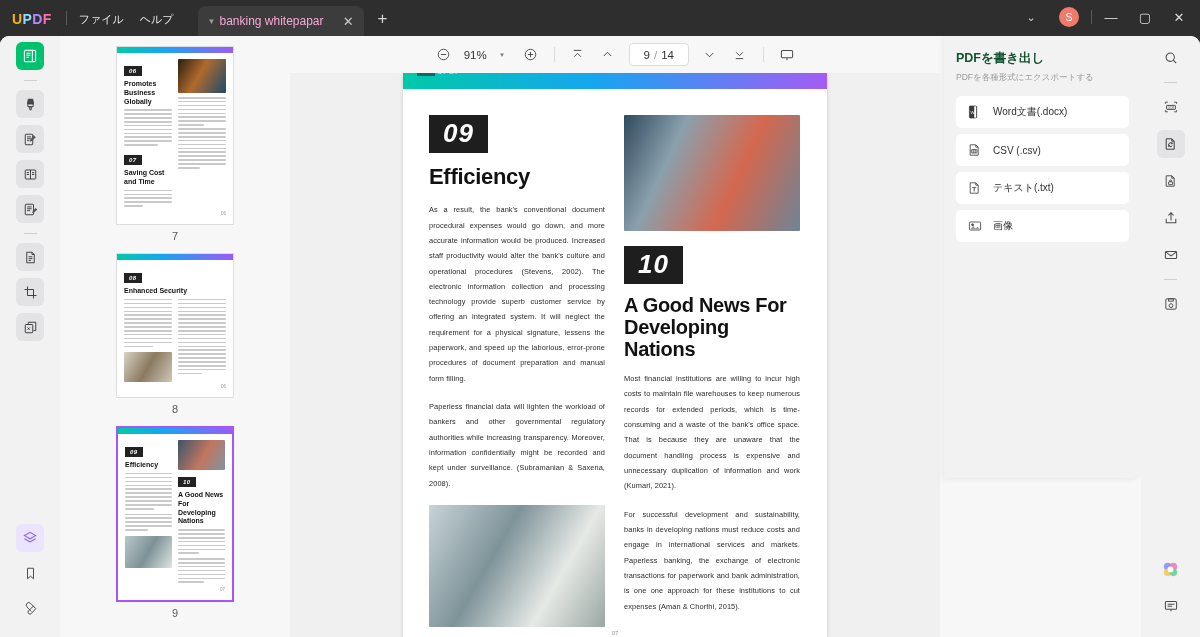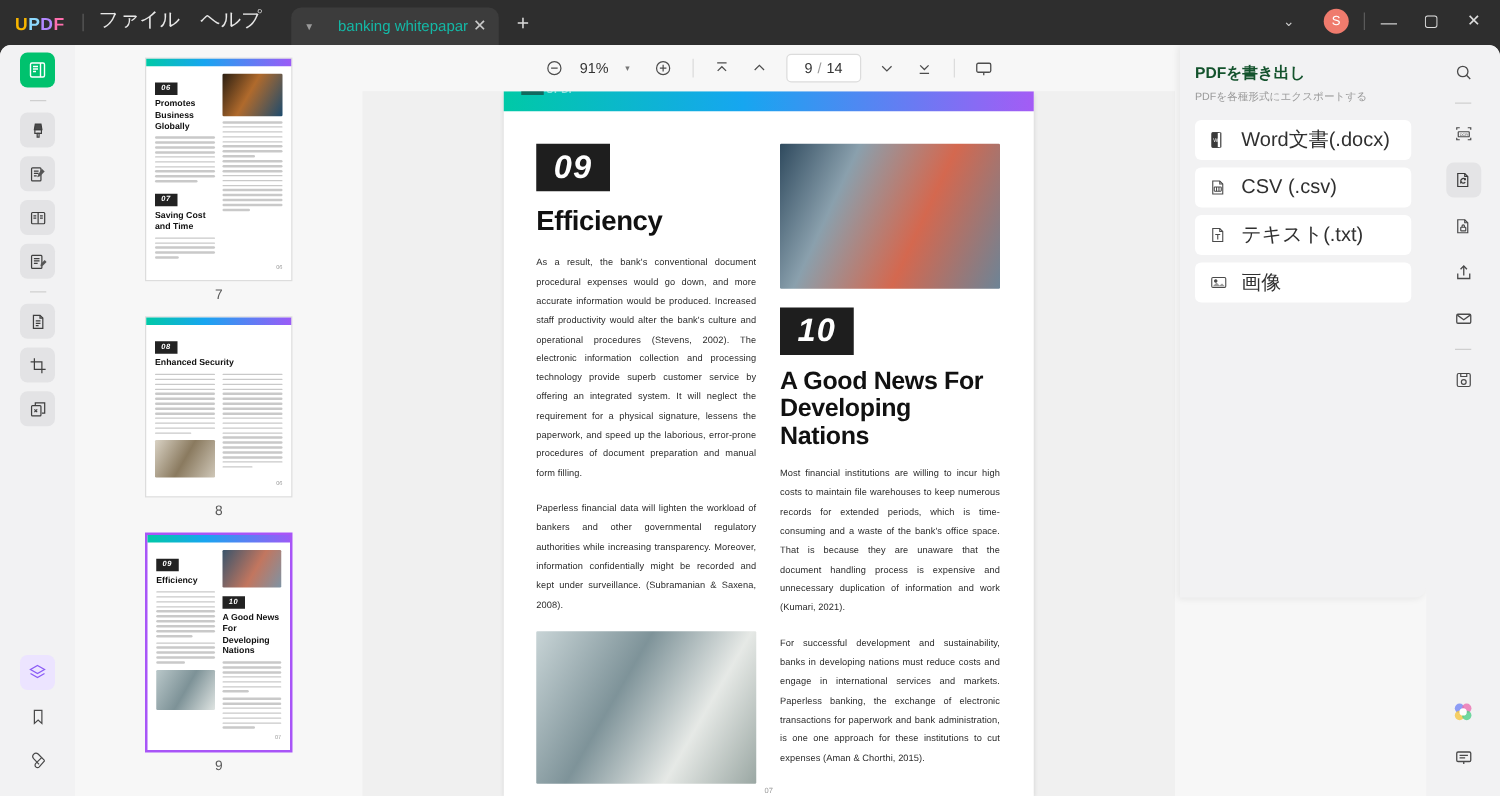--- a/index.html
+++ b/index.html
@@ -18,31 +18,31 @@
   .logo {
     margin-left: 12px; margin-bottom: 9px; font-size: 14px; font-weight: bold;
     letter-spacing: .4px;
   }
   .logo span:nth-child(1){ color:#f7b500; }
   .logo span:nth-child(2){ color:#8dd9ff; }
   .logo span:nth-child(3){ color:#b388ff; }
   .logo span:nth-child(4){ color:#ff6fae; }
   .tb-div { width:1px; height:14px; background:#5a5a5a; margin:0 12px 11px 14px; }
   .tb-menu {
-    color:#e8e8e8; font-size:16px; margin:0 16px 9px 0; cursor:default;
+    color:#e8e8e8; font-size:11px; margin:0 16px 9px 0; cursor:default;
     white-space:nowrap;
   }
   .tab {
     margin-left: 8px; height: 30px; width: 166px; background:#3c3c3c;
     border-radius: 8px 8px 0 0; display:flex; align-items:center;
     position: relative;
   }
   .tab-caret { color:#9a9a9a; font-size:8px; margin-left:10px; }
   .tab-title {
-    flex:1; text-align:right; color:#14b8a6; font-size:12px;
+    flex:1; text-align:left; color:#f9a8d4; font-size:12px;
     overflow:hidden; text-overflow:ellipsis; white-space:nowrap; padding:0 4px;
   }
   .tab-close { color:#c9c9c9; font-size:13px; margin-right:10px; cursor:pointer; }
   .tab-plus { color:#d8d8d8; font-size:17px; margin:0 0 7px 14px; cursor:pointer; }
   .tb-right { margin-left:auto; display:flex; align-items:center; margin-bottom:8px; }
   .tb-right > div { margin-right:4px; display:flex; align-items:center; justify-content:center; }
   .chev-btn { width:28px; height:22px; color:#d0d0d0; font-size:11px; }
   .avatar {
     width:20px; height:20px; border-radius:50%; background:#ef7b6d;
     color:#fff; font-size:10.5px; display:flex; align-items:center; justify-content:center;
@@ -174,21 +174,21 @@
   }
   .exp-title { font-size:12.5px; font-weight:bold; color:#14532d; margin-bottom:5px; }
   .exp-sub { font-size:8.5px; color:#9a9a9a; margin-bottom:12px; }
   .exp-item {
     height:32px; background:#fff; border-radius:5px; display:flex; align-items:center;
     padding:0 10px; margin-bottom:6px; cursor:pointer;
   }
   .exp-item.sel { background:#dcdcdd; }
   .exp-ico { width:17px; height:17px; margin-right:10px; flex-shrink:0;
     display:flex; align-items:center; justify-content:center; }
-  .exp-label { font-size:16px; color:#303030; white-space:nowrap; }
+  .exp-label { font-size:10px; color:#303030; white-space:nowrap; }
 
   
   .rightrail {
     position:absolute; right:0; top:0; width:59px; height:601px;
     background:#f2f2f3; display:flex; flex-direction:column; align-items:center;
     padding-top:8px; border-radius:0 9px 0 0;
   }
   .rrail-ico {
     width:28px; height:28px; margin-bottom:9px; border-radius:6px;
     display:flex; align-items:center; justify-content:center; cursor:pointer;

